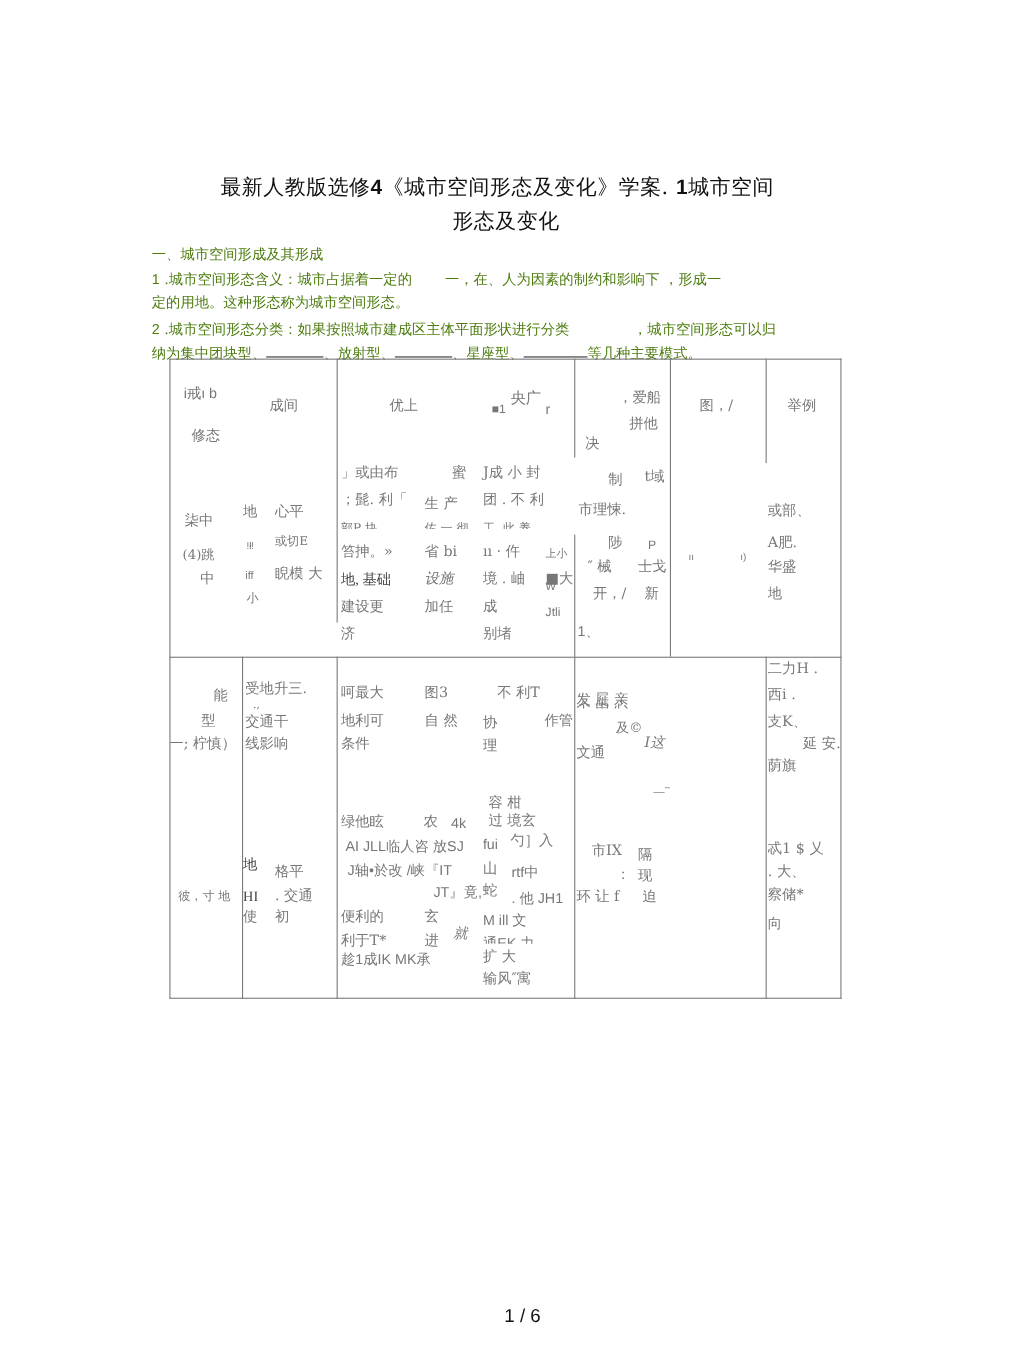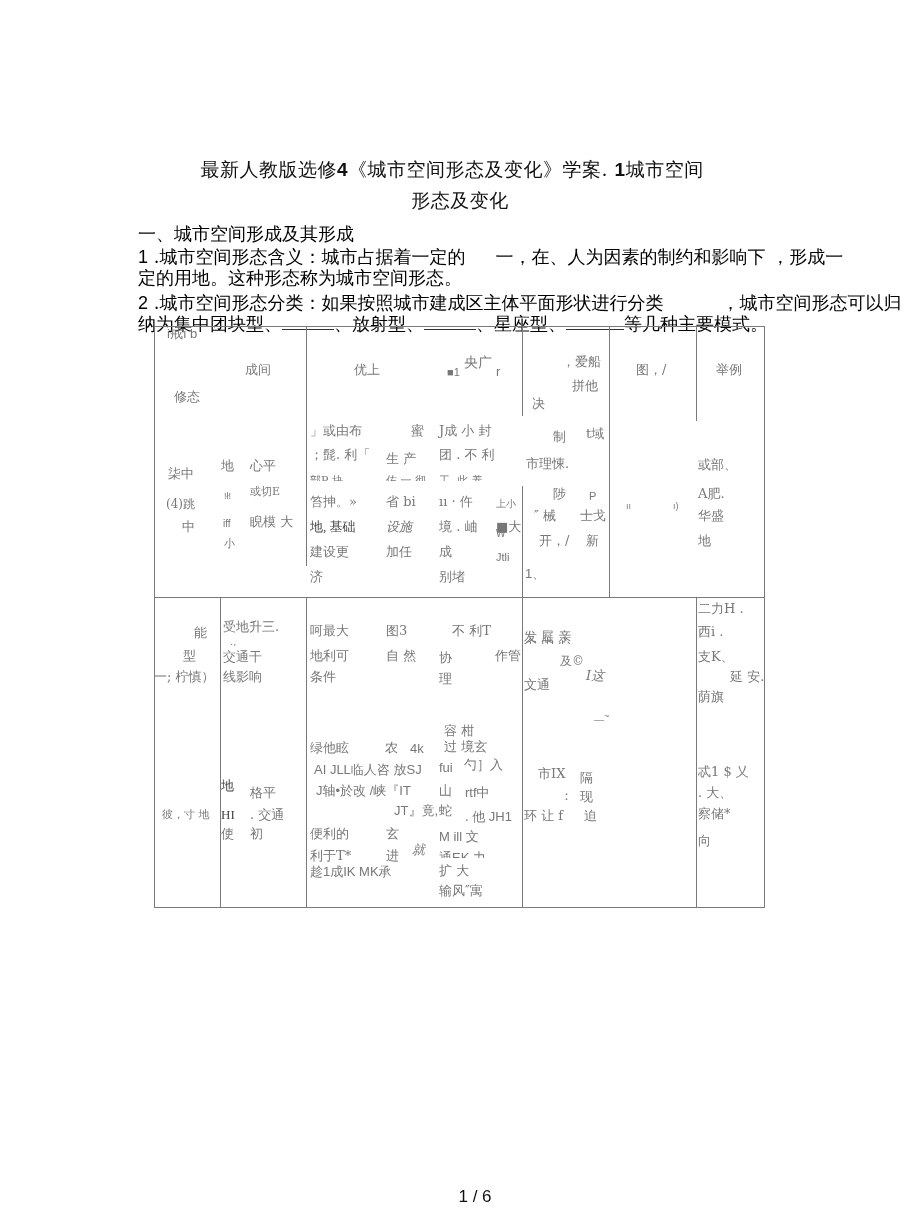--- a/index.html
+++ b/index.html
@@ -3,21 +3,21 @@
   <meta charset="utf-8">
   <style>
     html, body { margin:0; padding:0; background:#ffffff; }
     body { width:920px; height:1227px; position:relative; overflow:hidden;
            font-family:"DejaVu Serif", "Liberation Serif", serif; color:#111; }
     .title { position:absolute; left:0; width:920px; text-align:center;
              font-size:19px; color:#111; letter-spacing:0.5px; }
     .title b { font-family:"Liberation Sans", sans-serif; font-weight:bold; }
     .t1 { top:157px; left:-8px; }
     .t2 { top:188px; left:0; }
-    .para { position:absolute; left:138px; font-size:18px; color:#000000; white-space:nowrap; }
+    .para { position:absolute; left:138px; font-size:13px; color:#4d7c0f; white-space:nowrap; }
     .para .num { font-family:"Liberation Sans", sans-serif; }
     .blank { display:inline-block; border-bottom:1px solid #333; width:52px; height:12px; vertical-align:baseline; }
     .gap { display:inline-block; }
 
     .grid { position:absolute; left:154px; top:326px; width:611px; height:582px; }
     .ln { position:absolute; background:#7a7a7a; }
     .h { height:1px; }
     .v { width:1px; }
     .cell-t { position:absolute; font-size:13px; color:#777; white-space:nowrap; line-height:16px; }
     .sans { font-family:"Liberation Sans", sans-serif; }
@@ -62,21 +62,21 @@
   <div class="ln v" style="left:368px; top:0; height:90px;"></div>
   <div class="ln v" style="left:368px; top:160px; height:111px;"></div>
   <div class="ln v" style="left:455px; top:0; height:271px;"></div>
   <div class="ln v" style="left:542px; top:0; height:95px;"></div>
 
   <div class="ln v" style="left:66px; top:271px; height:311px;"></div>
   <div class="ln v" style="left:152px; top:271px; height:311px;"></div>
   <div class="ln v" style="left:368px; top:271px; height:311px;"></div>
   <div class="ln v" style="left:542px; top:271px; height:311px;"></div>
 
-  <div class="cell-t sans" style="left:13px; top:0;">i戒ı b</div>
+  <div class="cell-t sans" style="left:13px; top:24px;">i戒ı b</div>
   <div class="cell-t" style="left:91px; top:36px;">成间</div>
   <div class="cell-t" style="left:20px; top:63px;">修态</div>
   <div class="cell-t" style="left:200px; top:36px;">优上</div>
   <div class="cell-t sans" style="left:293px; top:38px; font-size:11px;">■1</div>
   <div class="cell-t" style="left:310px; top:28px; font-size:14px;text-align:right;">央广</div>
   <div class="cell-t sans" style="left:342px; top:38px;">r</div>
   <div class="cell-t" style="left:408px; top:28px;">，爱船</div>
   <div class="cell-t" style="left:418px; top:52px;">拼他</div>
   <div class="cell-t" style="left:378px; top:70px;">决</div>
   <div class="cell-t" style="left:482px; top:36px;">图，/</div>

